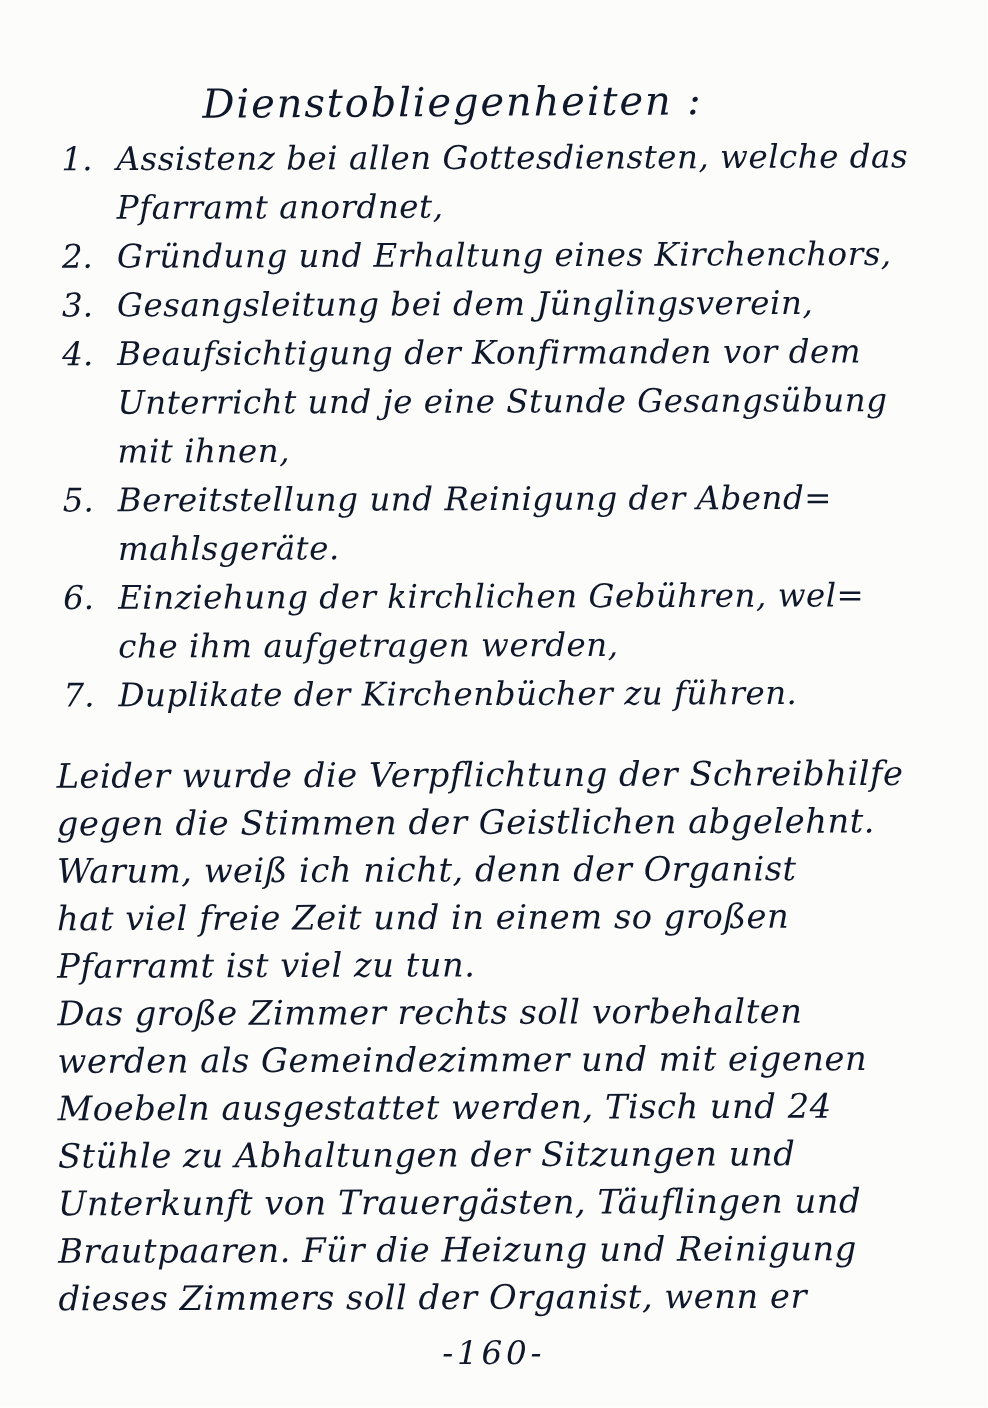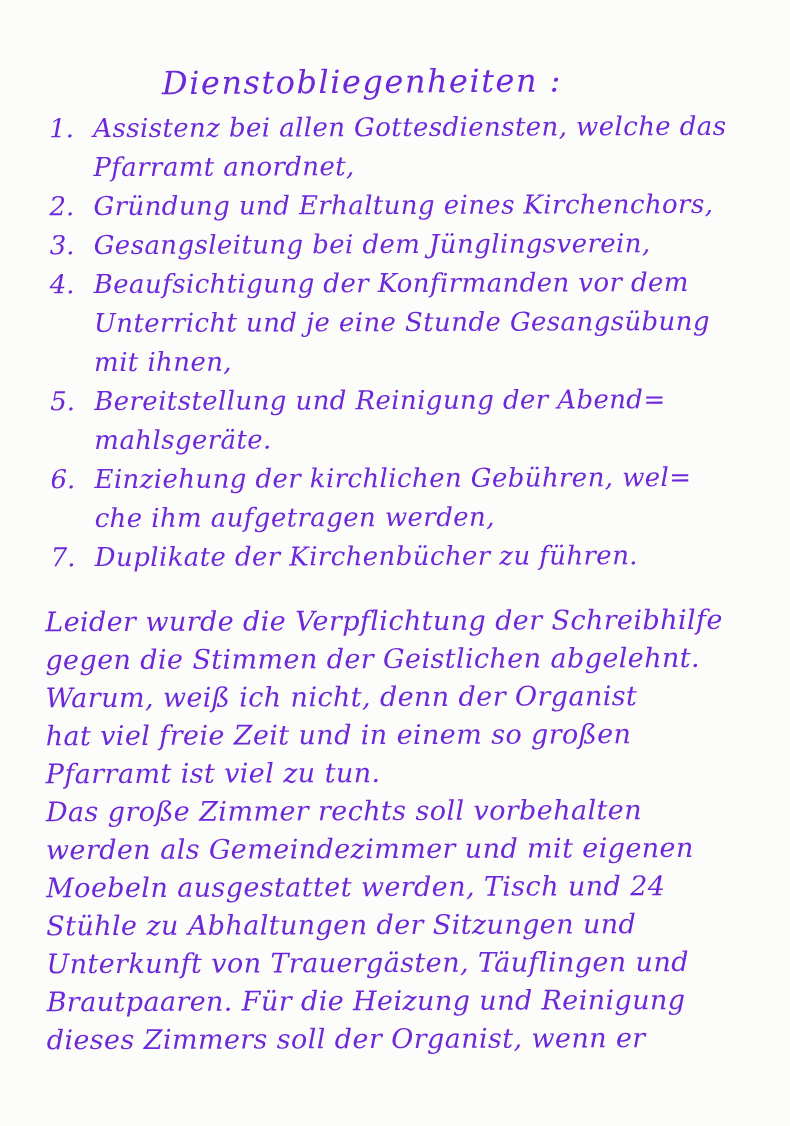--- a/index.html
+++ b/index.html
@@ -2,21 +2,21 @@
 <html lang="de"><head>
 <meta charset="utf-8">
 <style>
   html, body { margin: 0; padding: 0; background: #ffffff; }
 
   .page {
     position: relative;
     width: 790px;
     height: 1126px;
     background: #fcfcfa;
-    color: #6d28d9;
+    color: #0f172a;
     font-family: "DejaVu Serif", serif;
     font-style: italic;
     overflow: hidden;
     box-sizing: border-box;
   }
 
   .doc-title {
     margin: 62px 0 8px 162px;
     font-size: 32px;
     letter-spacing: 1.5px;
@@ -141,14 +141,15 @@
       <span class="line">werden als Gemeindezimmer und mit eigenen</span>
       <span class="line">Moebeln ausgestattet werden, Tisch und 24</span>
       <span class="line">Stühle zu  Abhaltungen der Sitzungen und</span>
       <span class="line">Unterkunft von Trauergästen, Täuflingen und</span>
       <span class="line">Brautpaaren. Für die Heizung und Reinigung</span>
       <span class="line">dieses Zimmers soll der Organist, wenn er</span>
     </div>
 
   </div>
 
+  <div class="page-number">-160-</div>
 
 </div>
 
 </body></html>

